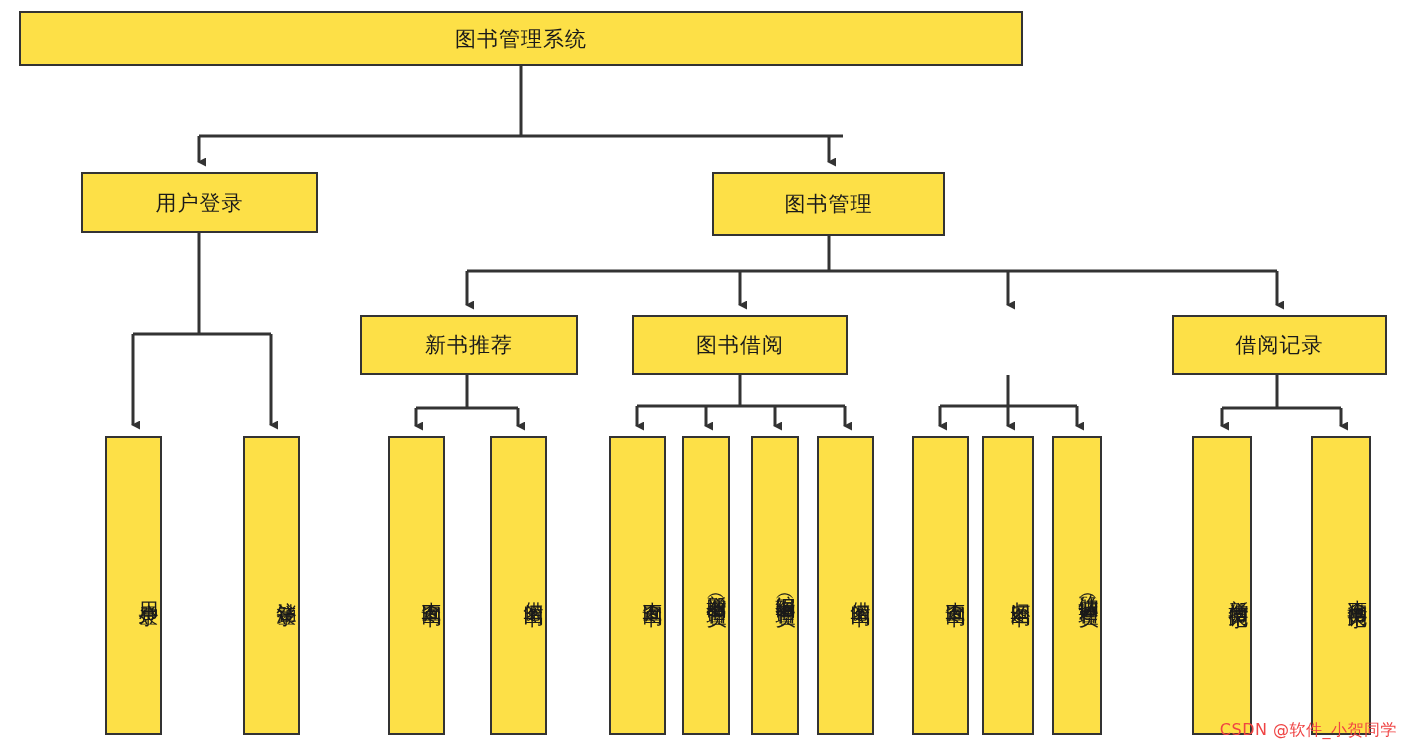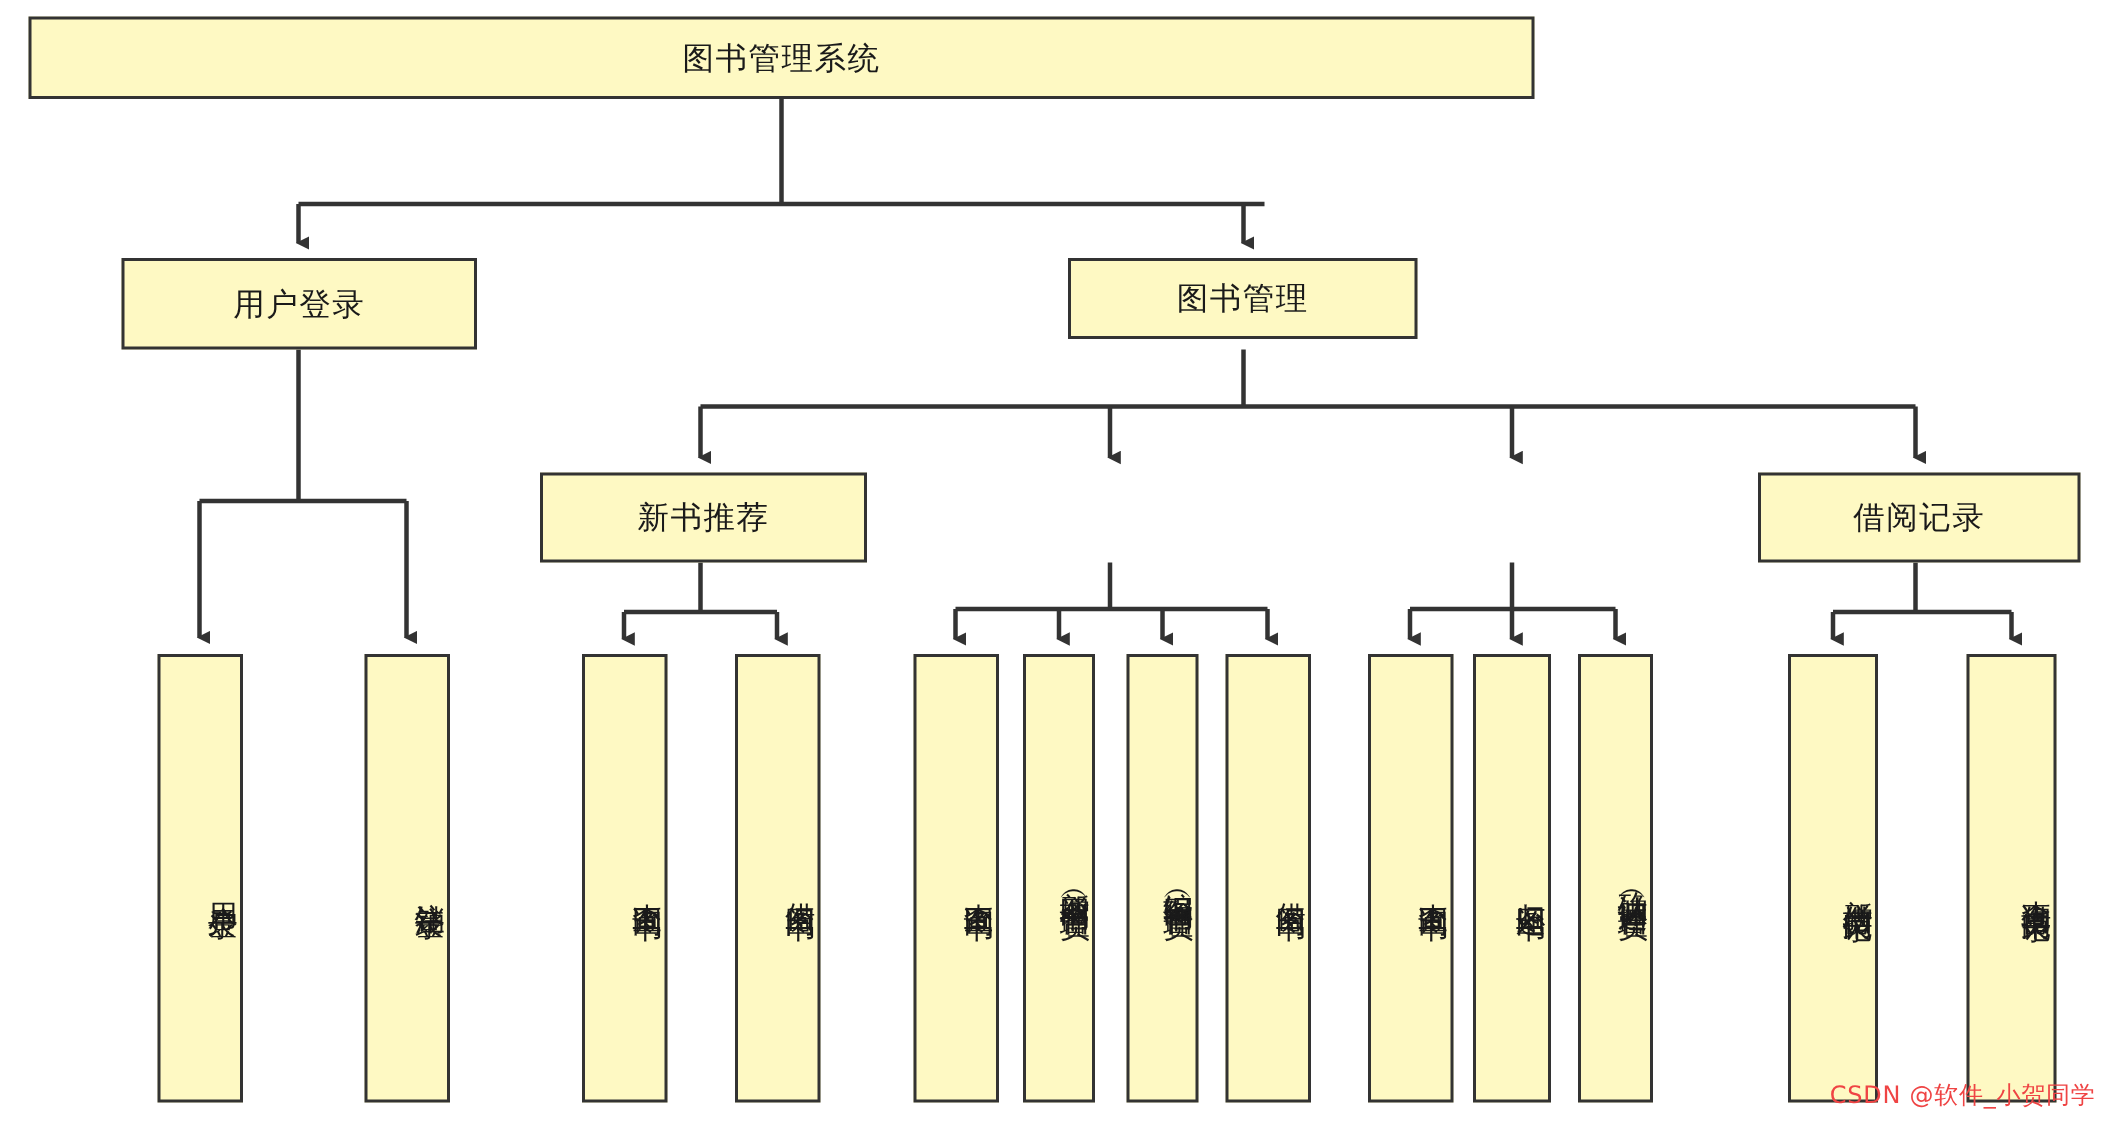--- a/index.html
+++ b/index.html
@@ -20,21 +20,21 @@
   #svg-layer {
     position: absolute;
     left: 0;
     top: 0;
     width: 1405px;
     height: 747px;
   }
   .node {
     position: absolute;
     box-sizing: border-box;
-    background: #fef9c3;
+    background: #fde047;
     border: 2px solid #333333;
     display: flex;
     align-items: center;
     justify-content: center;
     color: #1a1a1a;
     z-index: 3;
   }
   .node.horiz {
     font-size: 21px;
     letter-spacing: 1px;
@@ -122,26 +122,29 @@
     </g>
   </svg>
 
   <div class="node horiz" style="left:19px; top:11px; width:1004px; height:55px;">
     <span class="node-label">图书管理系统</span>
   </div>
 
   <div class="node horiz" style="left:81px; top:172px; width:237px; height:61px;">
     <span class="node-label">用户登录</span>
   </div>
-  <div class="node horiz" style="left:712px; top:172px; width:233px; height:54px;">
+  <div class="node horiz" style="left:712px; top:172px; width:233px; height:64px;">
     <span class="node-label">图书管理</span>
   </div>
 
   <div class="node horiz" style="left:360px; top:315px; width:218px; height:60px;">
     <span class="node-label">新书推荐</span>
+  </div>
+  <div class="node horiz" style="left:632px; top:315px; width:216px; height:60px;">
+    <span class="node-label">图书借阅</span>
   </div>
   <div class="node horiz" style="left:1172px; top:315px; width:215px; height:60px;">
     <span class="node-label">借阅记录</span>
   </div>
 
   <div class="node vert" style="left:105px; top:436px; width:57px; height:299px;">
     <span class="node-label">用户登录</span>
   </div>
   <div class="node vert" style="left:243px; top:436px; width:57px; height:299px;">
     <span class="node-label">注销登录</span>

